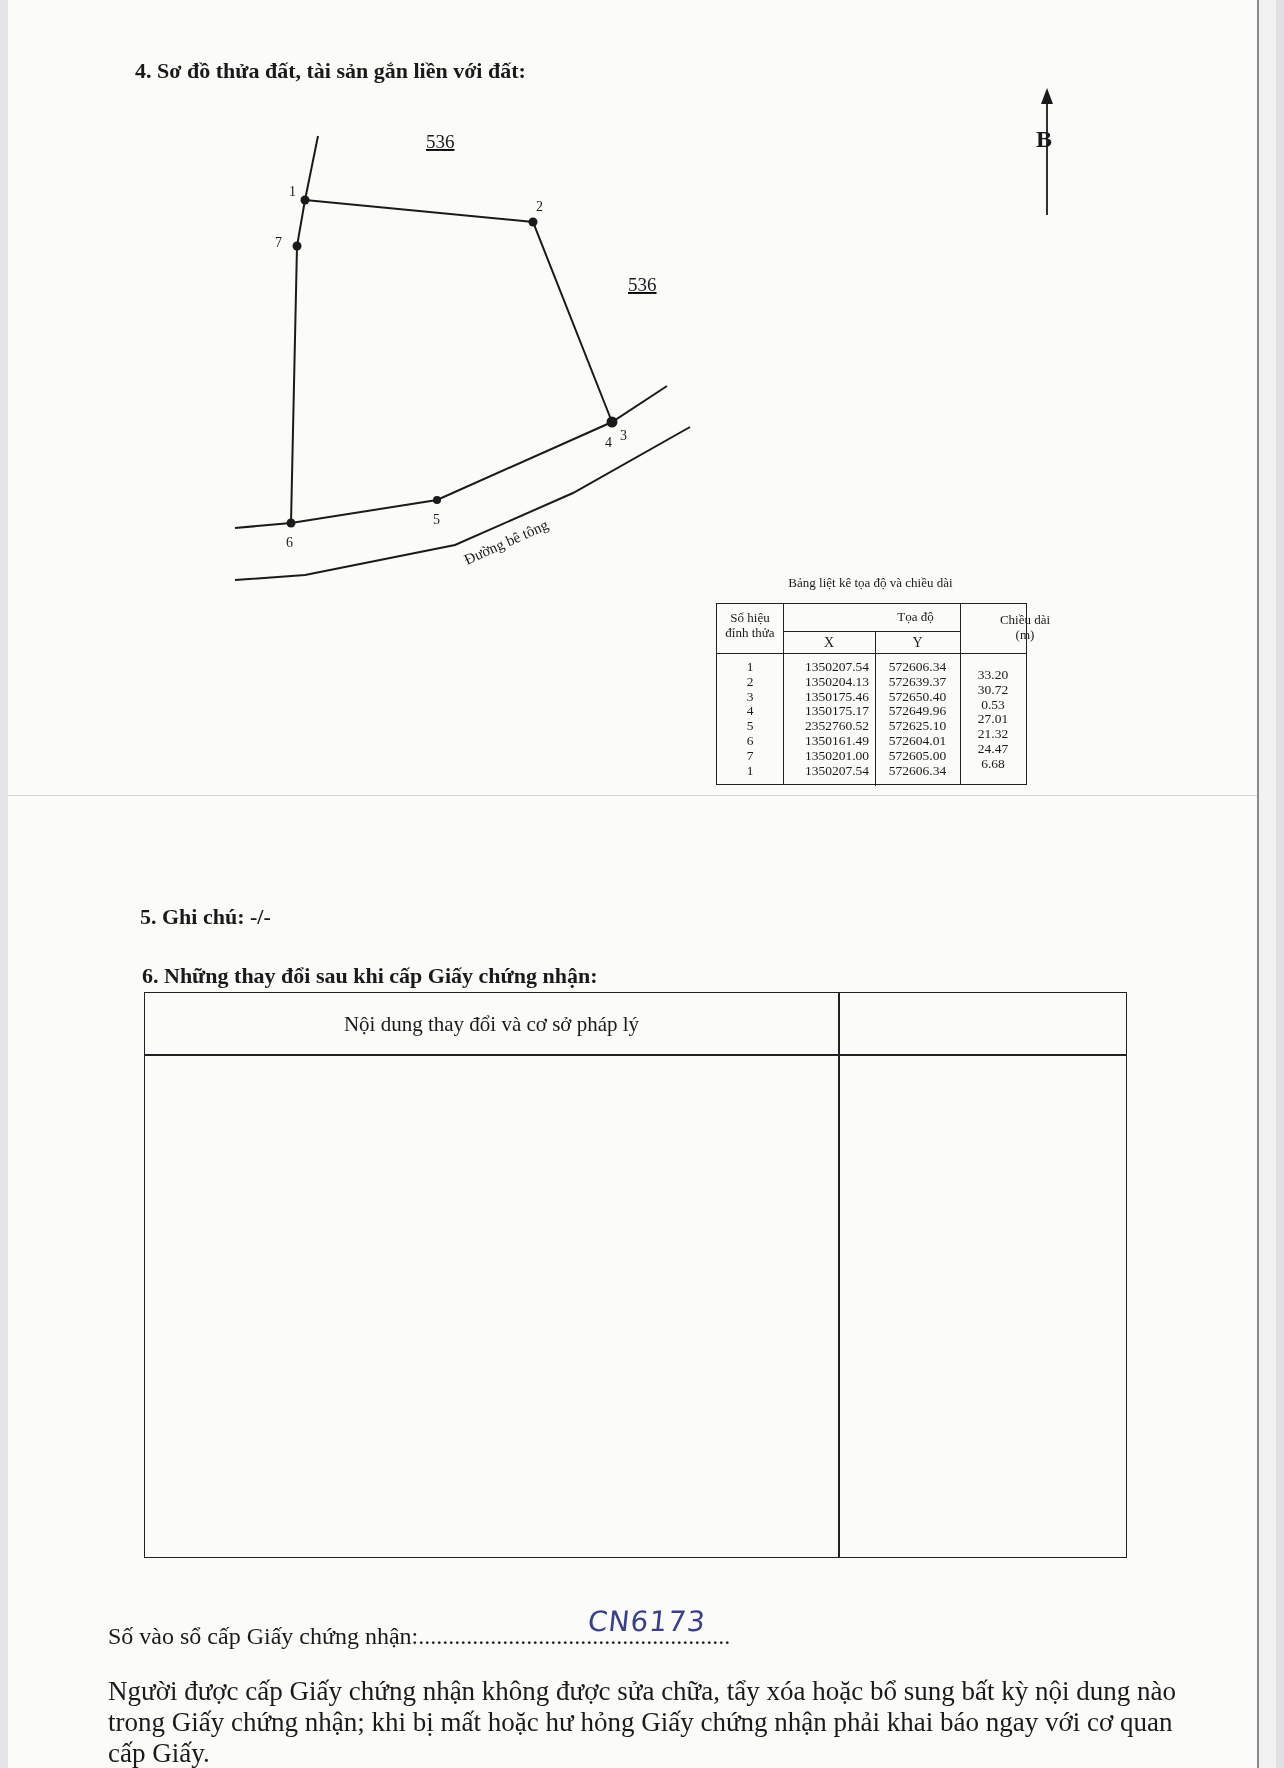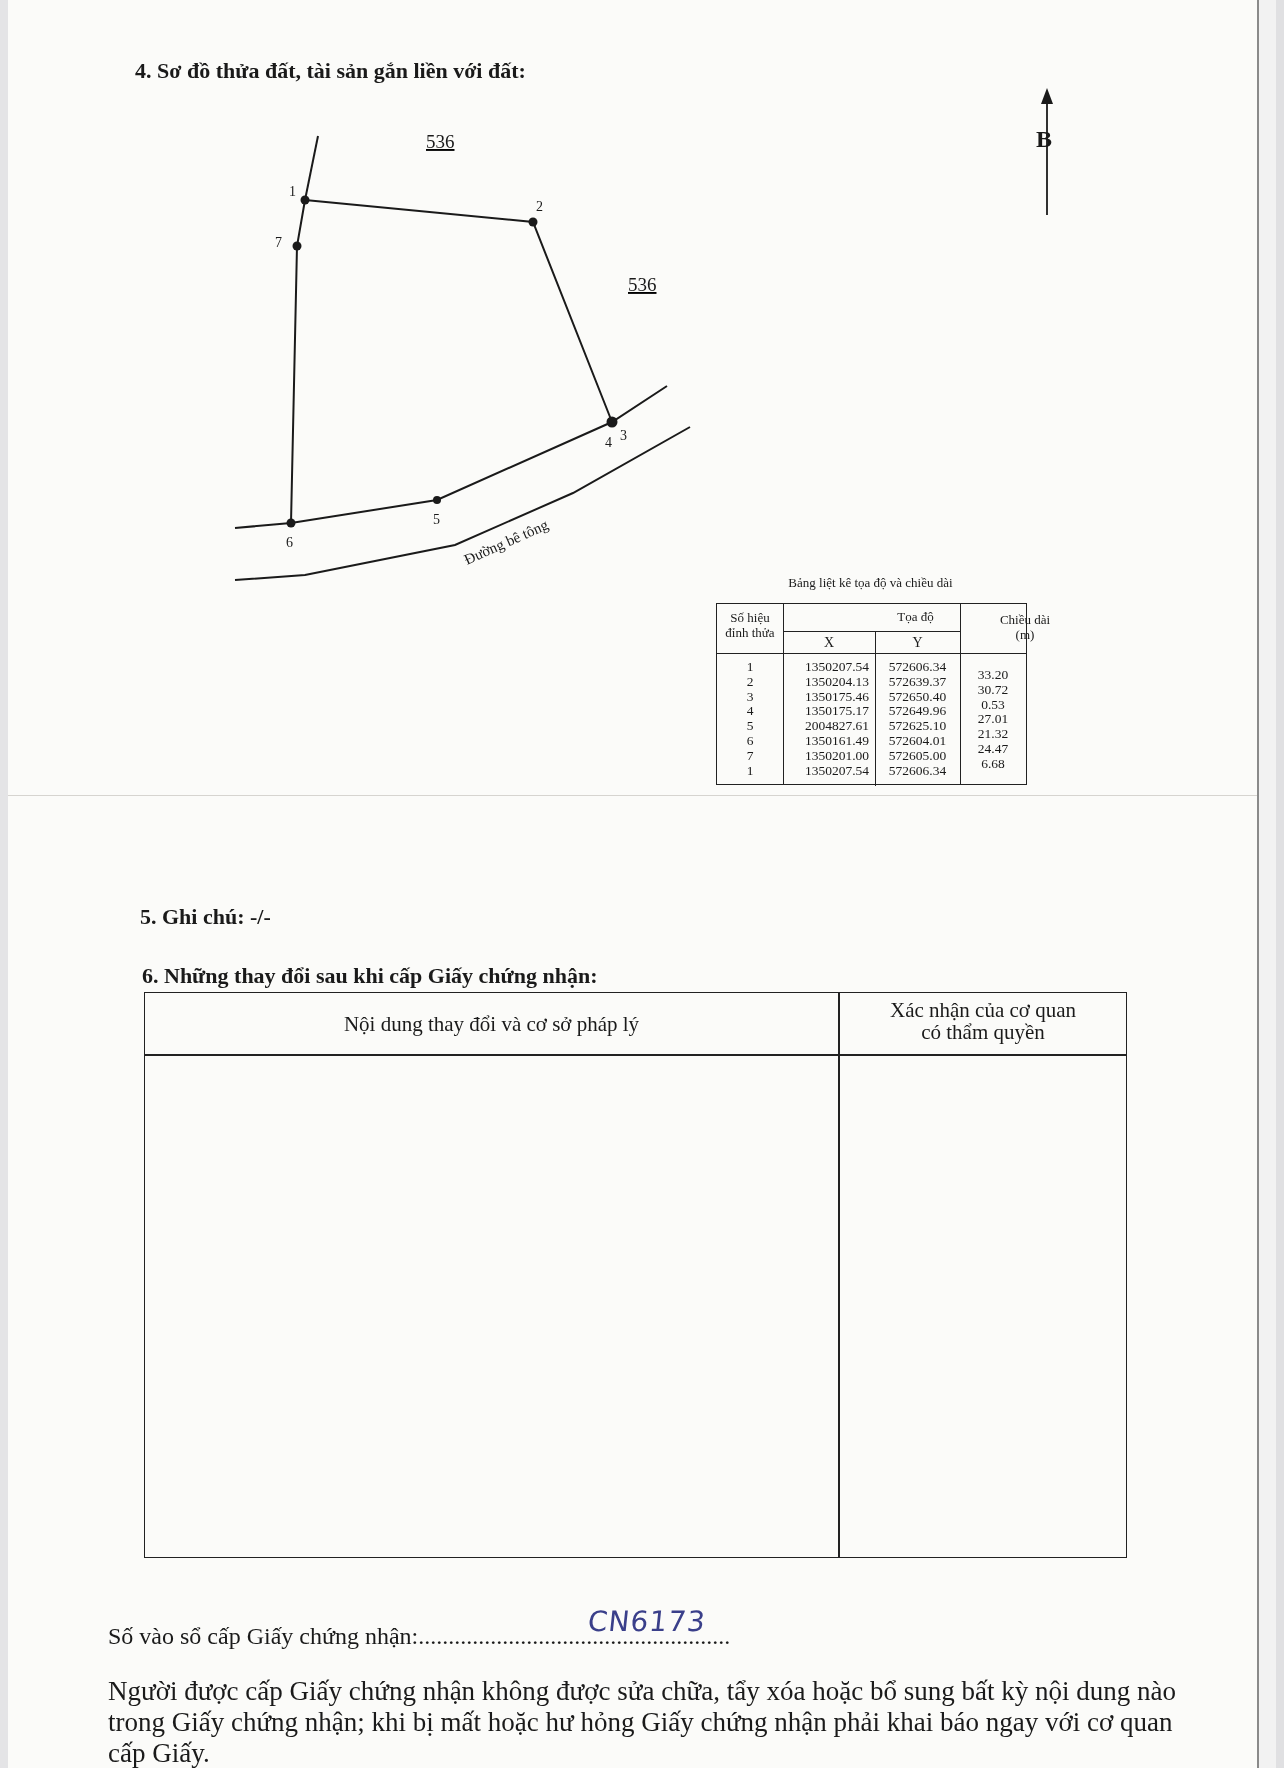--- a/index.html
+++ b/index.html
@@ -117,21 +117,21 @@
     <div>5</div>
     <div>6</div>
     <div>7</div>
     <div>1</div>
   </div>
   <div class="ct-col" style="left:66px; width:92px;padding-left:8px;">
     <div>1350207.54</div>
     <div>1350204.13</div>
     <div>1350175.46</div>
     <div>1350175.17</div>
-    <div>2004827.61</div>
+    <div>2352760.52</div>
     <div>1350161.49</div>
     <div>1350201.00</div>
     <div>1350207.54</div>
   </div>
   <div class="ct-col" style="left:158px; width:85px;">
     <div>572606.34</div>
     <div>572639.37</div>
     <div>572650.40</div>
     <div>572649.96</div>
     <div>572625.10</div>
@@ -150,24 +150,20 @@
   </div>
 </div>
 
 <div id="s5" class="section-title">5. Ghi chú: -/-</div>
 <div id="s6" class="section-title">6. Những thay đổi sau khi cấp Giấy chứng nhận:</div>
 
 <div class="changes-table">
   <div class="chg-v"></div>
   <div class="chg-h"></div>
   <div class="chg-head" style="left:0; width:693px; top:20px;">Nội dung thay đổi và cơ sở pháp lý</div>
-  <div class="chg-head" style="left:695px; width:286px; top:6px;">
-    <div>Xác nhận của cơ quan</div>
-    <div>có thẩm quyền</div>
-  </div>
 </div>
 
 <div class="register">
   <span>Số vào sổ cấp Giấy chứng nhận:</span><span class="dots">....................................................</span>
 </div>
 <div class="handwritten">CN6173</div>
 
 <div class="notice">Người được cấp Giấy chứng nhận không được sửa chữa, tẩy xóa hoặc bổ sung bất kỳ nội dung nào trong Giấy chứng nhận; khi bị mất hoặc hư hỏng Giấy chứng nhận phải khai báo ngay với cơ quan cấp Giấy.</div>
 
 </body></html>

